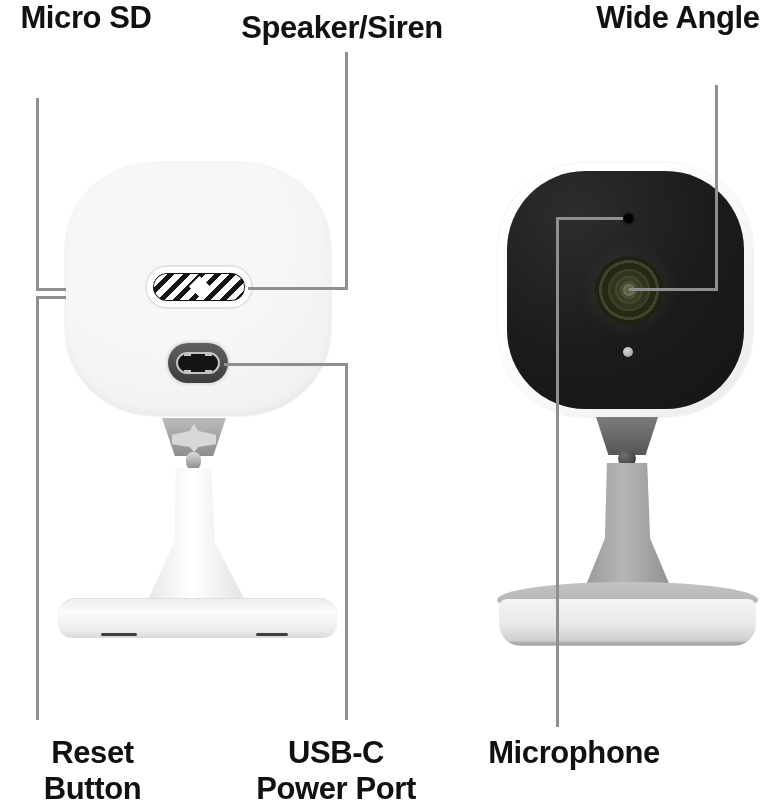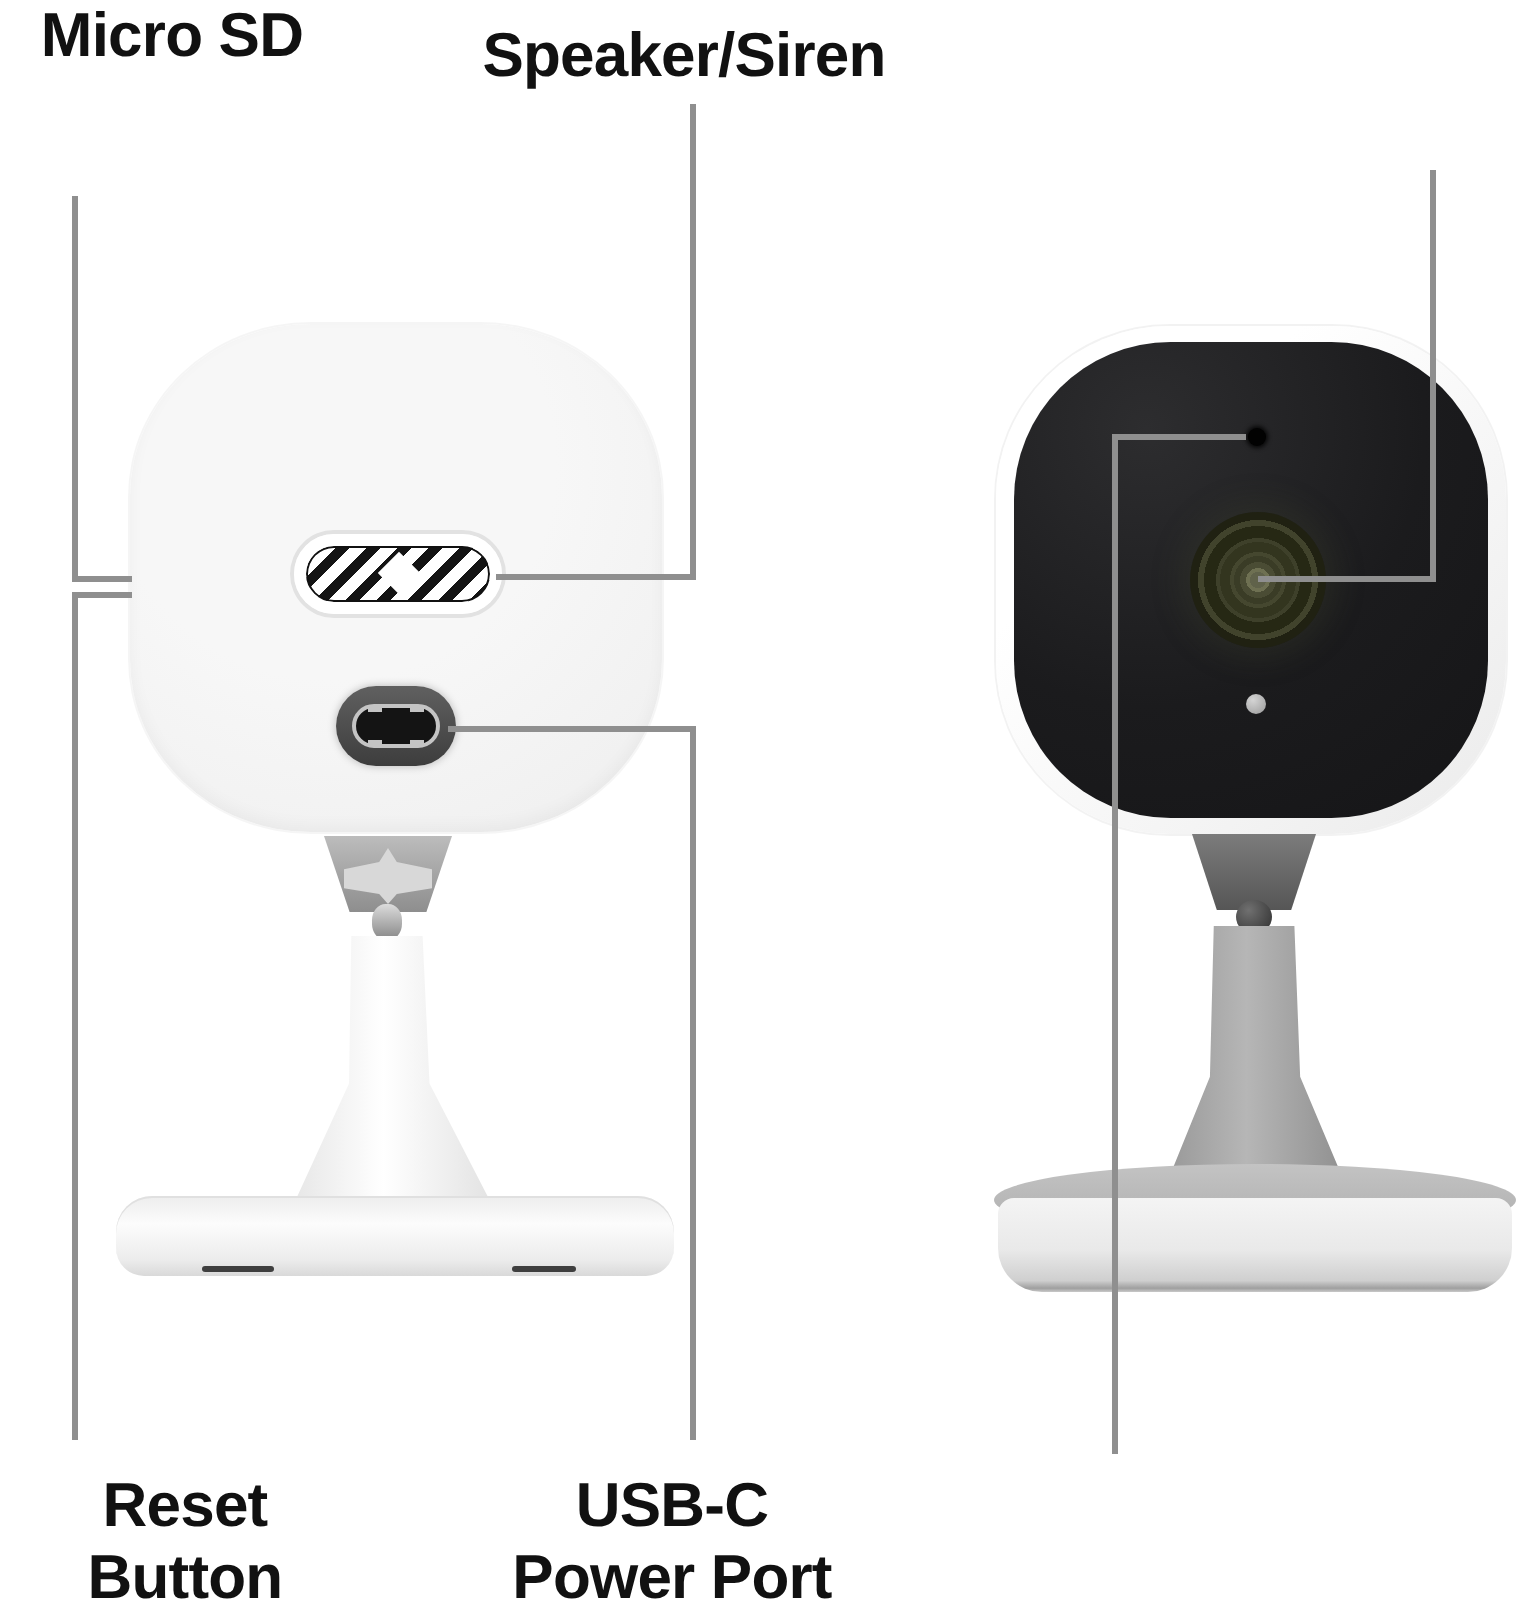--- a/index.html
+++ b/index.html
@@ -124,32 +124,36 @@
 
   <div class="label" style="left:0;top:0;width:172px;">
     <span>Micro SD</span>
   </div>
 
   <div class="label" style="left:237px;top:10px;width:210px;">
     <span>Speaker/Siren</span>
   </div>
 
   <div class="label" style="left:593px;top:0;width:170px;">
+    <span>Wide Angle</span>
   </div>
 
   <div class="label" style="left:20px;top:735px;width:145px;">
     <span>Reset</span>
     <span>Button</span>
   </div>
 
   <div class="label" style="left:248px;top:735px;width:176px;">
     <span>USB-C</span>
     <span>Power Port</span>
   </div>
 
+  <div class="label" style="left:474px;top:735px;width:200px;">
+    <span>Microphone</span>
+  </div>
 
   <div>
     <div class="body-back"></div>
     <div class="grille"></div>
     <div class="grille-diamond"></div>
     <div class="usbc">
       <div class="usbc-cavity"></div>
       <div class="usbc-tab" style="left:16px;top:10px;"></div>
       <div class="usbc-tab" style="left:37px;top:10px;"></div>
       <div class="usbc-tab" style="left:16px;top:27px;"></div>

